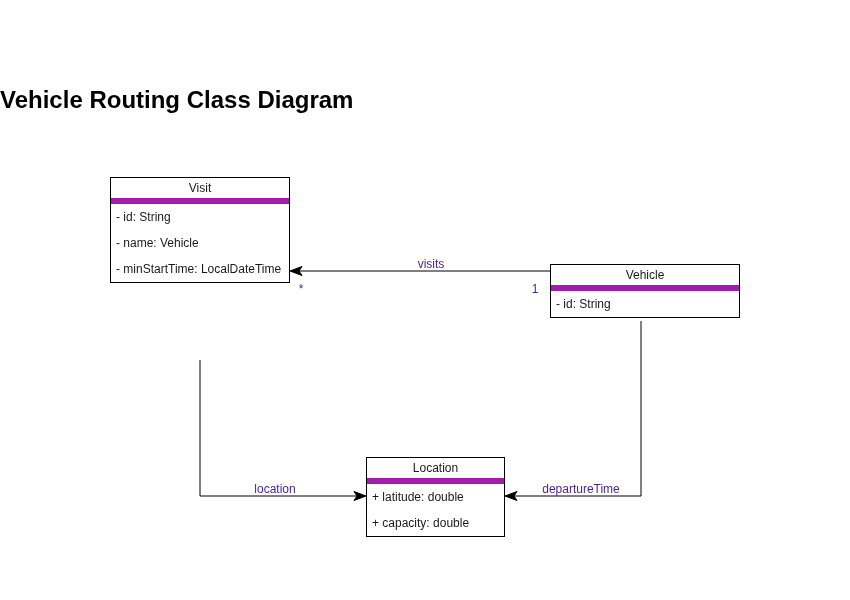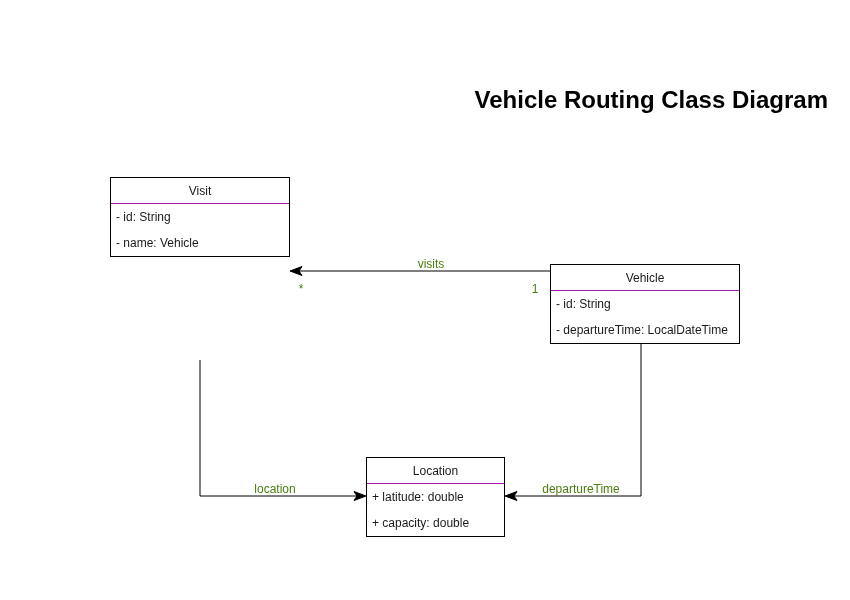--- a/index.html
+++ b/index.html
@@ -14,21 +14,21 @@
   .stage {
     position: relative;
     width: 850px;
     height: 600px;
   }
   .diagram-title {
     position: absolute;
     top: 86px;
     left: 0;
     width: 828px;
-    text-align: right;
+    text-align: left;
     font-size: 24px;
     font-weight: bold;
     color: #000000;
   }
   .connector-layer {
     position: absolute;
     top: 0;
     left: 0;
     width: 850px;
     height: 600px;
@@ -37,38 +37,38 @@
     position: absolute;
     box-sizing: border-box;
     background: #ffffff;
     border: 1px solid #000000;
     color: #1a1a1a;
     font-size: 12px;
   }
   .class-header {
     box-sizing: border-box;
     height: 26px;
-    border-bottom: 1px solid #a21caf;
+    border-bottom: 6px solid #a21caf;
     display: flex;
     align-items: center;
     justify-content: center;
   }
   .class-attr {
     box-sizing: border-box;
     height: 26px;
     display: flex;
     align-items: center;
     padding-left: 5px;
     white-space: nowrap;
   }
   .edge-label {
     position: absolute;
     transform: translateX(-50%);
     font-size: 12px;
-    color: #4d7c0f;
+    color: #4c1d95;
     white-space: nowrap;
     line-height: 14px;
   }
   #visit-class    { left: 110px; top: 177px; width: 180px; }
   #vehicle-class  { left: 550px; top: 216px; width: 190px; margin-top: 48px; }
   #location-class { left: 366px; top: 457px; width: 139px; }
   #visits-label       { left: 431px; top: 257px; }
   #visits-mult-target { left: 301px; top: 282px; }
   #visits-mult-source { left: 535px; top: 282px; }
   #location-label     { left: 275px; top: 482px; }
@@ -90,26 +90,26 @@
     <path d="M366 496 L354 491.5 L357 496 L354 500.5 Z" fill="#000000" stroke="#000000"></path>
 
     <path d="M641 321 L641 496 L507 496" stroke="#000000" stroke-width="1" fill="none"></path>
     <path d="M505 496 L517 491.5 L514 496 L517 500.5 Z" fill="#000000" stroke="#000000"></path>
   </svg>
 
   <div class="class-box" id="visit-class">
     <div class="class-header">Visit</div>
     <div class="class-attr">- id: String</div>
     <div class="class-attr">- name: Vehicle</div>
+    <div class="class-attr">- minStartTime: LocalDateTime</div>
   </div>
 
   <div class="class-box" id="vehicle-class">
     <div class="class-header">Vehicle</div>
     <div class="class-attr">- id: String</div>
-    <div class="class-attr">- departureTime: LocalDateTime</div>
   </div>
 
   <div class="class-box" id="location-class">
     <div class="class-header">Location</div>
     <div class="class-attr">+ latitude: double</div>
     <div class="class-attr">+ capacity: double</div>
   </div>
 
   <div class="edge-label" id="visits-label">visits</div>
   <div class="edge-label" id="visits-mult-target">*</div>

